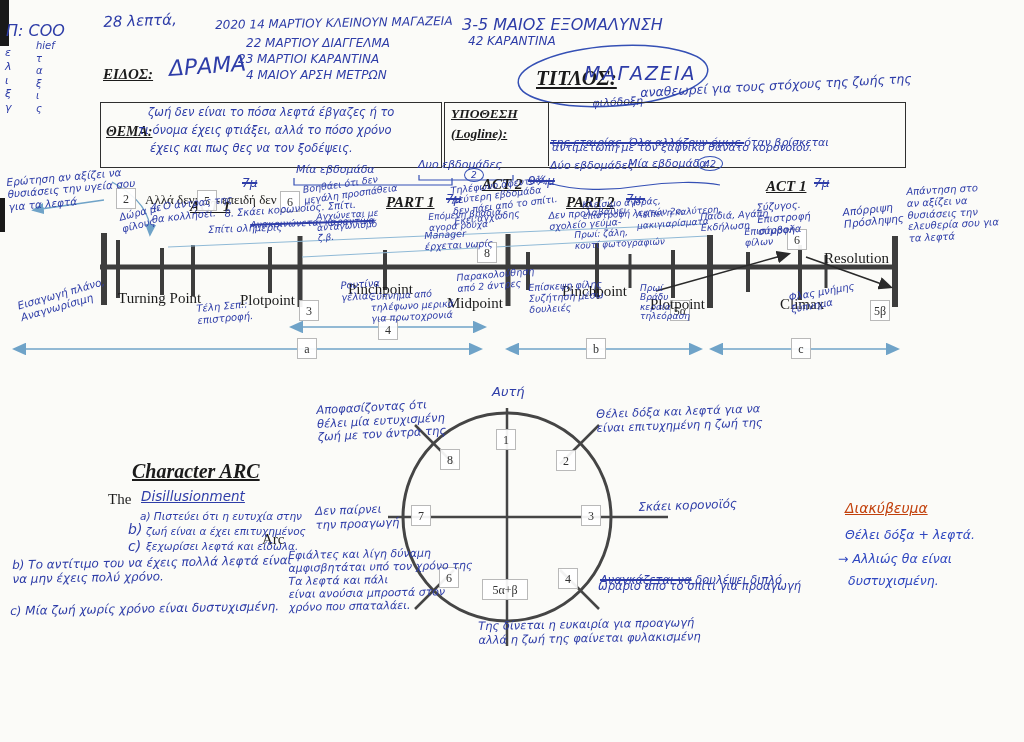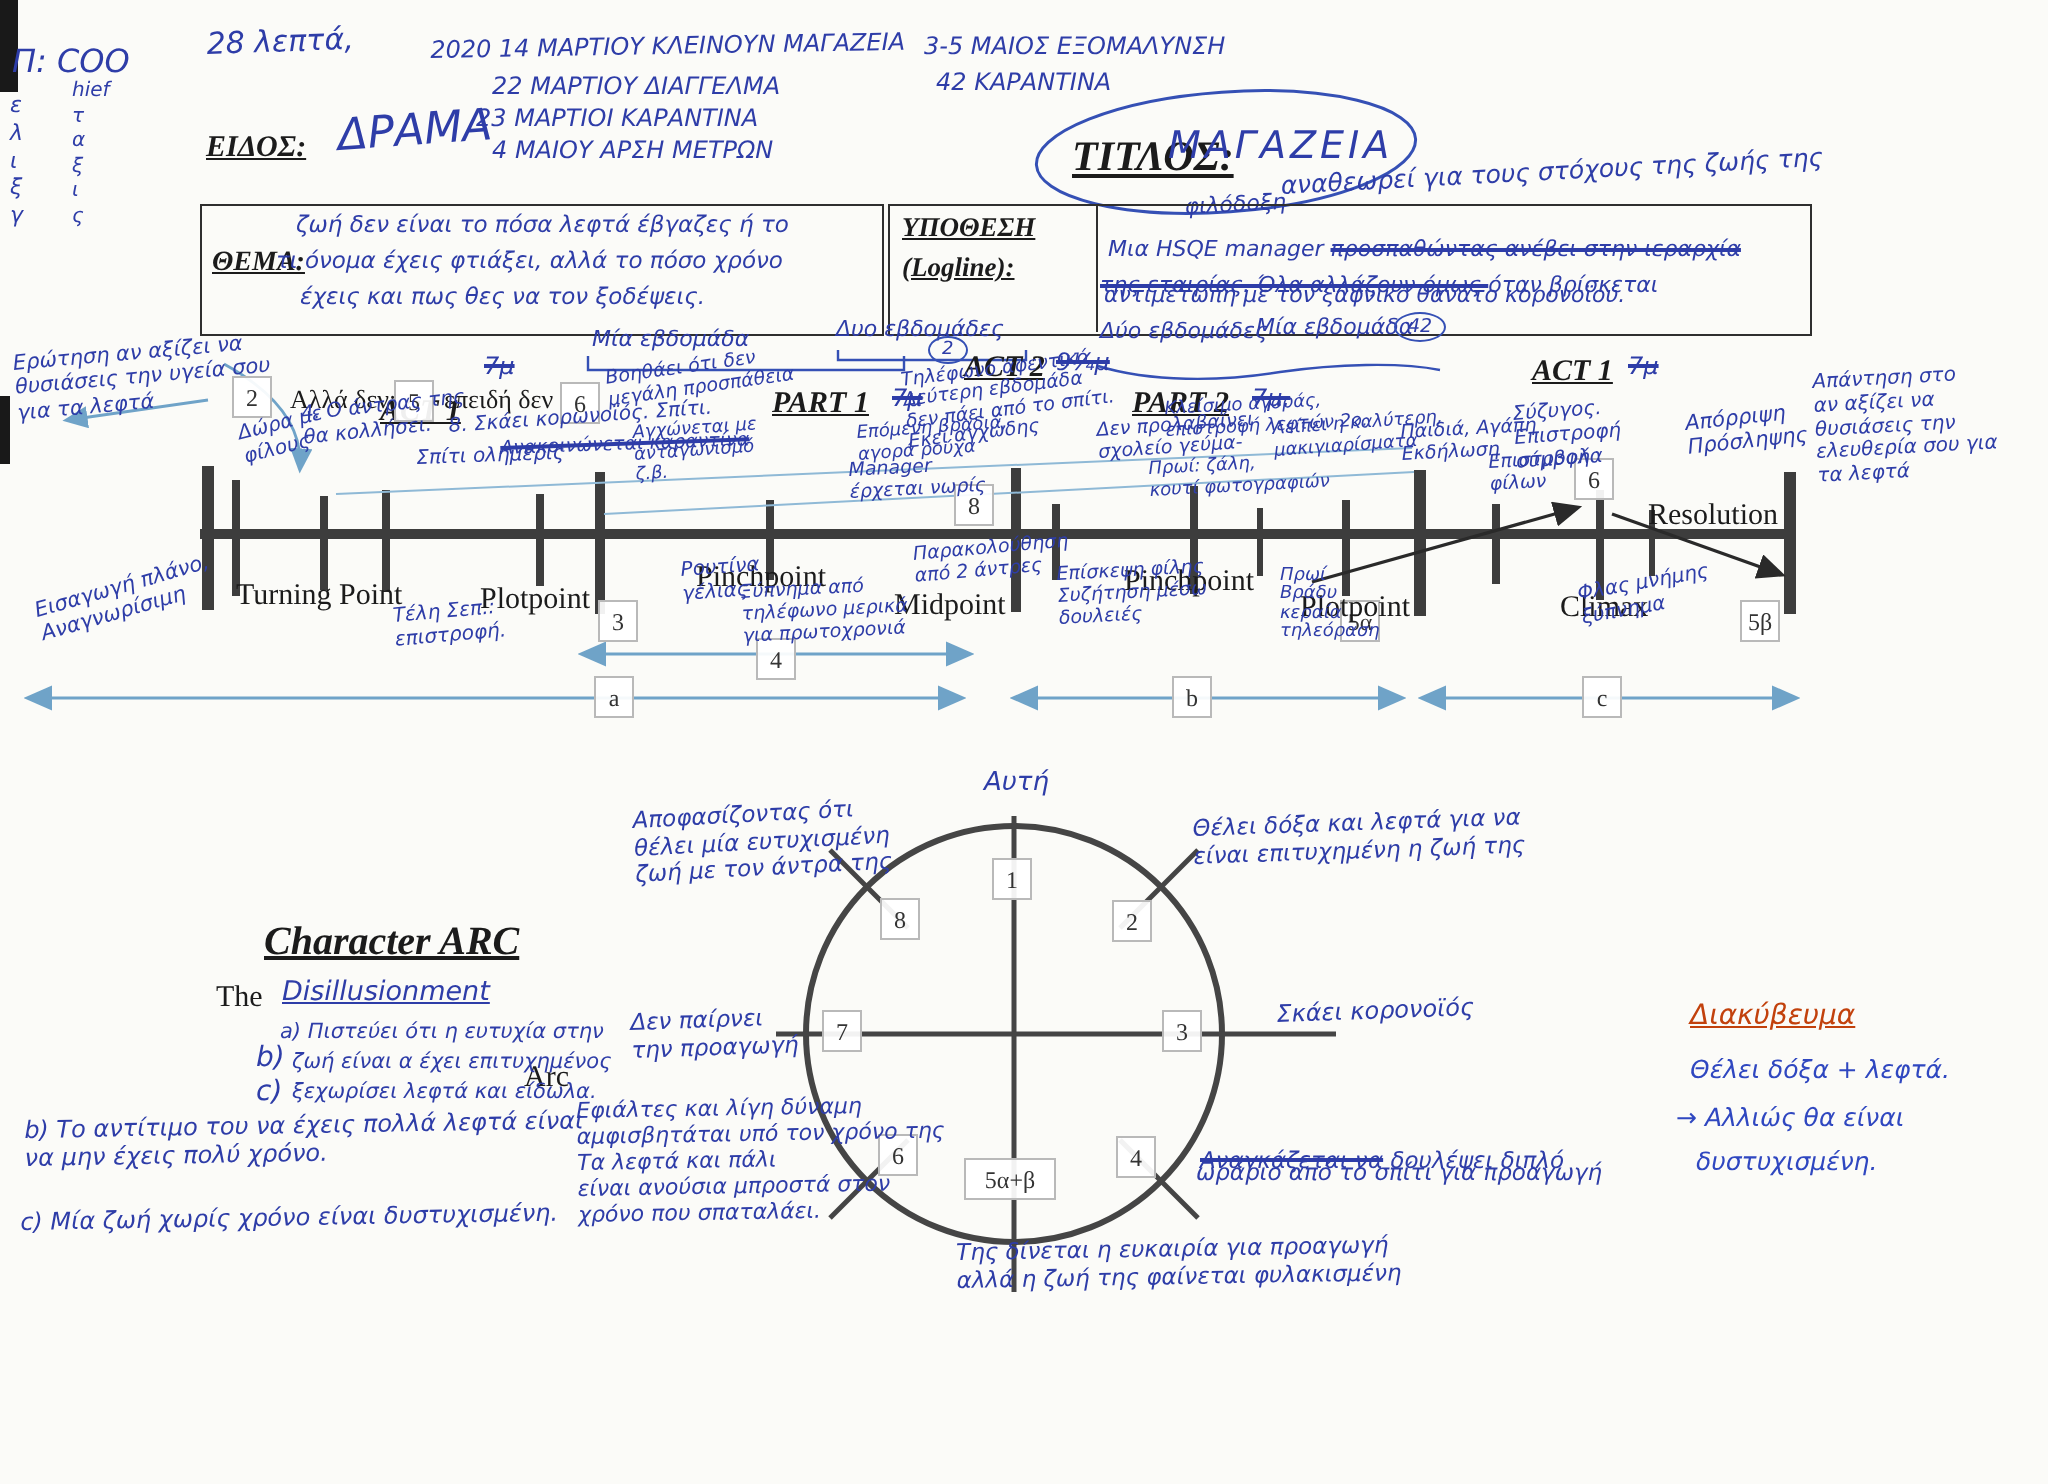--- a/index.html
+++ b/index.html
@@ -100,43 +100,40 @@
 τ
 α
 ξ
 ι
 ς</span>
 
   <span class="hw" style="left:215px;top:18px;font-size:12px;transform:rotate(-1deg);">2020  14 ΜΑΡΤΙΟΥ ΚΛΕΙΝΟΥΝ ΜΑΓΑΖΕΙΑ</span>
   <span class="hw" style="left:246px;top:36px;font-size:12px;">22 ΜΑΡΤΙΟΥ ΔΙΑΓΓΕΛΜΑ</span>
   <span class="hw" style="left:238px;top:52px;font-size:12px;">23 ΜΑΡΤΙΟΙ ΚΑΡΑΝΤΙΝΑ</span>
   <span class="hw" style="left:246px;top:68px;font-size:12px;">4 ΜΑΙΟΥ ΑΡΣΗ ΜΕΤΡΩΝ</span>
-  <span class="hw" style="left:462px;top:16px;font-size:12px;">3-5 ΜΑΙΟΣ ΕΞΟΜΑΛΥΝΣΗ</span>
+  <span class="hw" style="left:462px;top:16px;font-size:16px;">3-5 ΜΑΙΟΣ ΕΞΟΜΑΛΥΝΣΗ</span>
   <span class="hw" style="left:468px;top:34px;font-size:12px;">42 ΚΑΡΑΝΤΙΝΑ</span>
 
   <span class="pr prh" style="left:103px;top:66px;font-size:15px;">ΕΙΔΟΣ:</span>
   <span class="hw" style="left:168px;top:56px;font-size:22px;transform:rotate(-4deg);">ΔΡΑΜΑ</span>
   <span class="pr prh" style="left:536px;top:66px;font-size:21px;">ΤΙΤΛΟΣ:</span>
   <span class="hw" style="left:584px;top:62px;font-size:19px;letter-spacing:2px;">ΜΑΓΑΖΕΙΑ</span>
   <span class="hw" style="left:592px;top:98px;font-size:11px;transform:rotate(-3deg);">φιλόδοξη</span>
   <span class="hw" style="left:640px;top:86px;font-size:12.5px;transform:rotate(-3deg);">αναθεωρεί για τους στόχους της ζωής της</span>
 
   <div class="box" style="left:100px;top:102px;width:340px;height:64px;"></div>
   <span class="pr prh" style="left:106px;top:124px;font-size:14px;">ΘΕΜΑ:</span>
   <span class="hw" style="left:148px;top:106px;font-size:11.5px;">ζωή δεν είναι το πόσα λεφτά έβγαζες ή το</span>
   <span class="hw" style="left:138px;top:124px;font-size:11.5px;">τι όνομα έχεις φτιάξει, αλλά το πόσο χρόνο</span>
   <span class="hw" style="left:150px;top:142px;font-size:11.5px;">έχεις και πως θες να τον ξοδέψεις.</span>
 
   <div class="box" style="left:444px;top:102px;width:460px;height:64px;"></div>
   <div style="position:absolute;left:548px;top:102px;width:0;height:64px;border-left:1.5px solid #2f2f2f;"></div>
   <span class="pr prh" style="left:451px;top:106px;font-size:13.5px;">ΥΠΟΘΕΣΗ</span>
   <span class="pr prh" style="left:451px;top:126px;font-size:13.5px;">(Logline):</span>
-  <span class="hw" style="left:554px;top:106px;font-size:11px;">
-    <span>Μια HSQE manager </span><span class="strike">προσπαθώντας ανέβει στην ιεραρχία</span>
-  </span>
   <span class="hw" style="left:550px;top:124px;font-size:11px;">
     <span class="strike">της εταιρίας. Όλα αλλάζουν όμως </span><span>όταν βρίσκεται</span>
   </span>
   <span class="hw" style="left:552px;top:142px;font-size:11px;">αντιμέτωπη με τον ξαφνικό θάνατο κορονοϊού.</span>
 
   <span class="hw" style="left:296px;top:164px;font-size:11px;">Μία εβδομάδα</span>
   <span class="hw" style="left:418px;top:159px;font-size:11px;">Δυο εβδομάδες</span>
   <span class="circ" style="left:464px;top:168px;font-size:9px;">2</span>
   <span class="hw" style="left:550px;top:160px;font-size:11px;">Δύο εβδομάδες</span>
   <span class="hw" style="left:628px;top:158px;font-size:11px;">Μία εβδομάδα</span>

